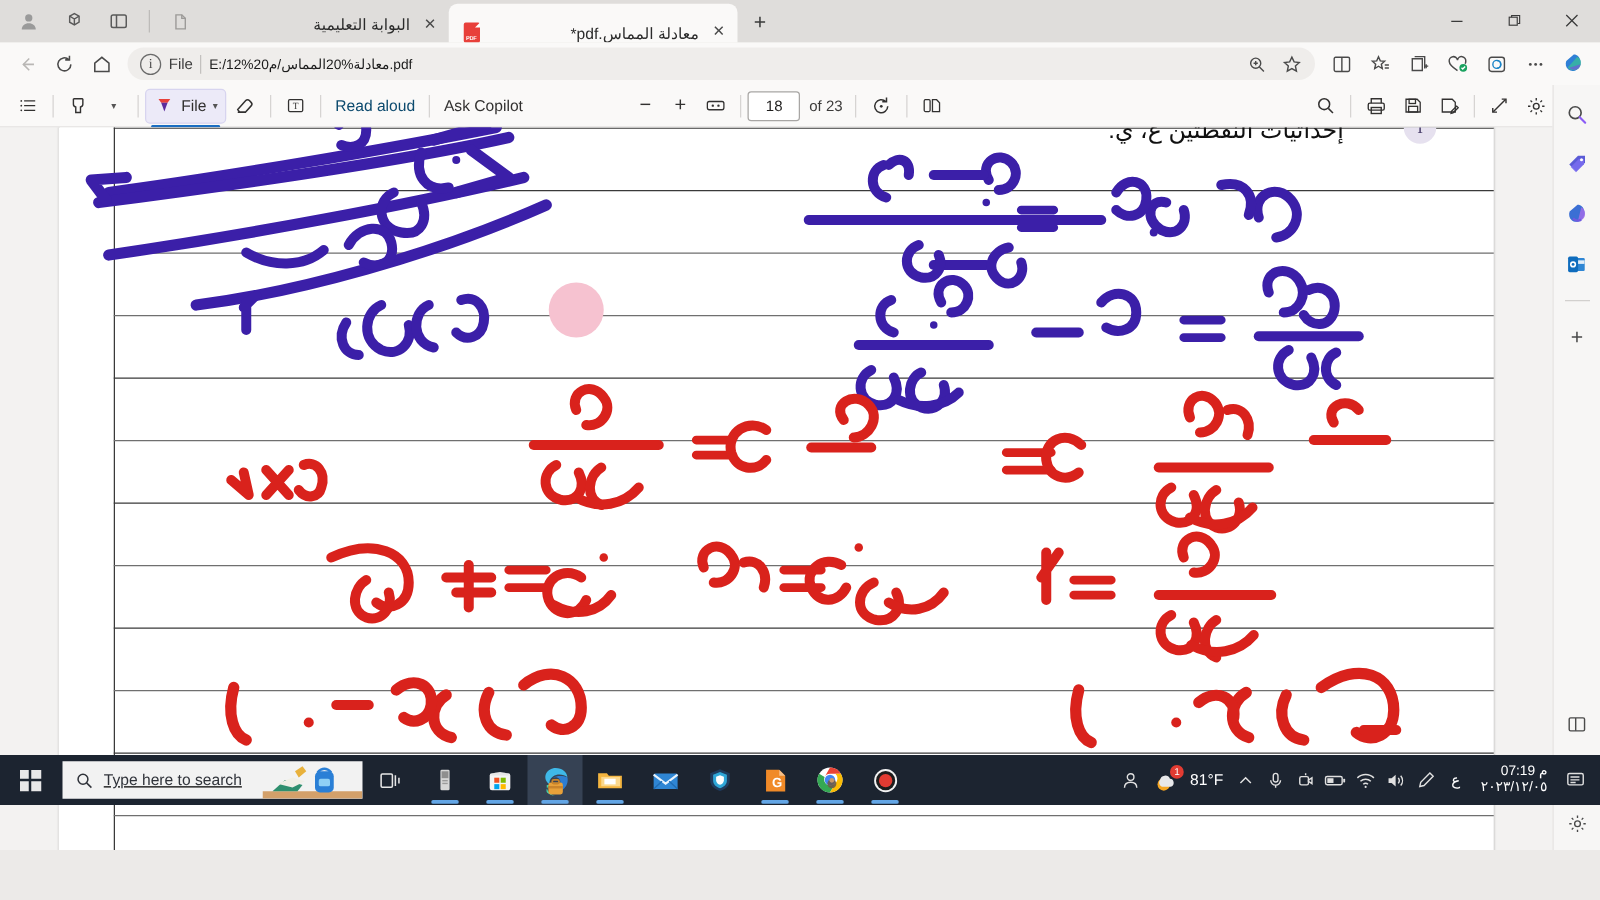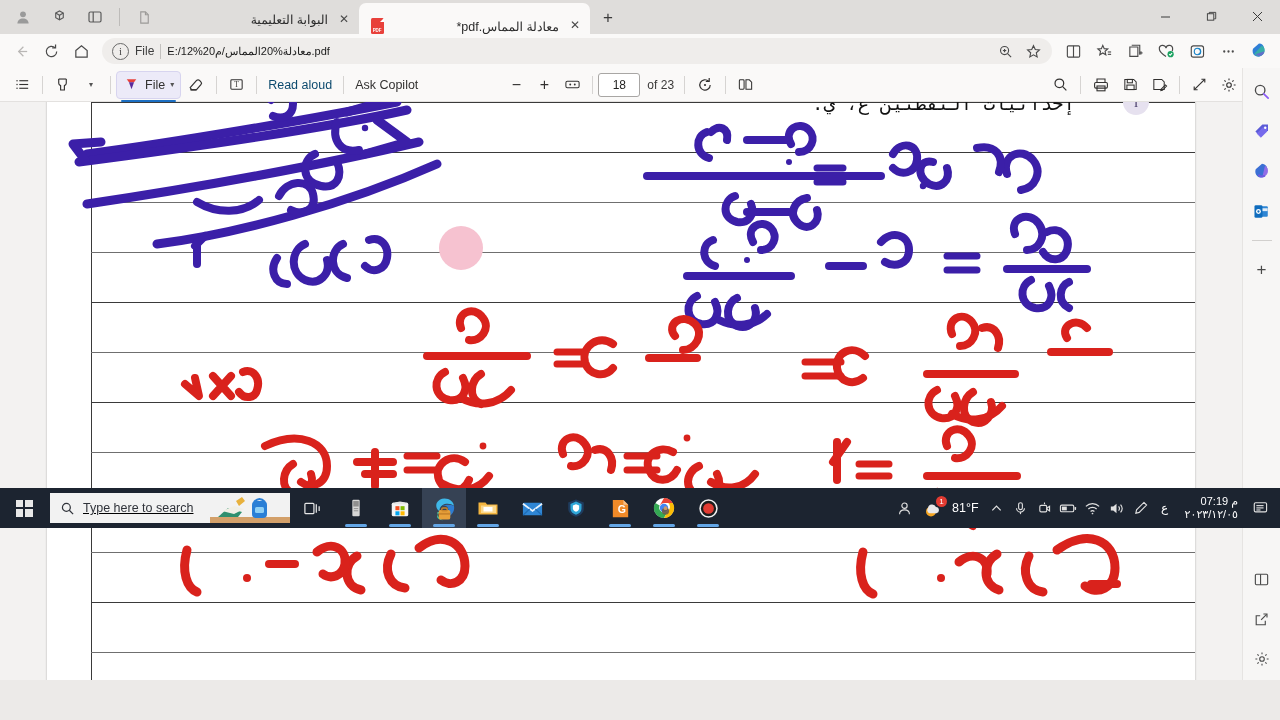--- a/index.html
+++ b/index.html
@@ -2,21 +2,21 @@
 <html><head>
 <meta charset="utf-8">
 <style>
   * { box-sizing: border-box; margin: 0; padding: 0; }
   html, body {
     width: 1280px; height: 720px;
     overflow: hidden;
     font-family: "Liberation Sans", sans-serif;
     background: #eceae8;
   }
-  #app { position: relative; width: 1280px; height: 528px; }
+  #app { position: relative; width: 1280px; height: 644px; }
 
   
   .tabstrip {
     position: absolute; left: 0; top: 0; width: 1280px; height: 34px;
     background: #dfdddb;
     display: flex; align-items: flex-end;
   }
   .tabstrip-left {
     display: flex; align-items: center; height: 34px; padding-left: 6px; gap: 2px;
   }
@@ -132,21 +132,21 @@
     position: absolute; left: 47px; top: -18px; width: 1148px; height: 600px;
     background: #ffffff; box-shadow: 0 0 2px rgba(0,0,0,.28);
   }
   .notelines { position: absolute; left: 44px; right: 0; top: 0; bottom: 0; }
   .nl { position: absolute; left: 0; right: 0; height: 1px; background: #3a3a3a; }
   .nl.thin { background: #6f6f6f; height: 1px; }
   .vrule { position: absolute; left: 44px; top: 0; bottom: 0; width: 1px; background: #3a3a3a; }
 
   .headtext {
     position: absolute; right: 120px; top: 8px; direction: rtl;
-    font-family: Liberation Mono, monospace; font-size: 19px; color: #111; white-space: nowrap;
+    font-family: Liberation Sans, sans-serif; font-size: 19px; color: #111; white-space: nowrap;
   }
   .infobadge {
     position: absolute; right: 46px; top: 5px; width: 26px; height: 26px; border-radius: 50%;
     background: #e6e1ef; color: #4a3f6b; display: flex; align-items: center; justify-content: center;
     font-family: "Liberation Serif", serif; font-size: 15px;
   }
   .inklayer { position: absolute; left: 0; top: 0; width: 100%; height: 100%; pointer-events: none; }
   .cursordot {
     position: absolute; width: 44px; height: 44px; border-radius: 50%;
     background: #f6c2d0; left: 392px; top: 142px;

